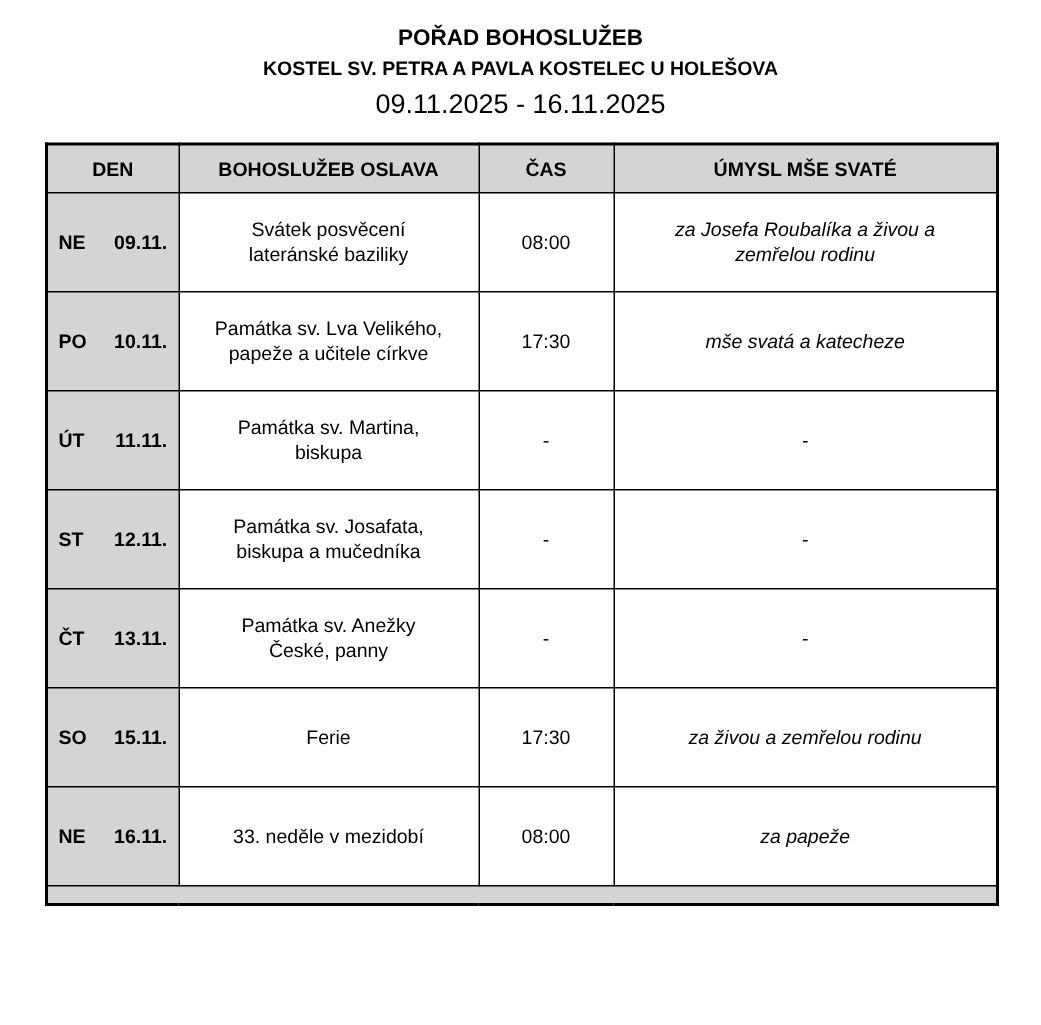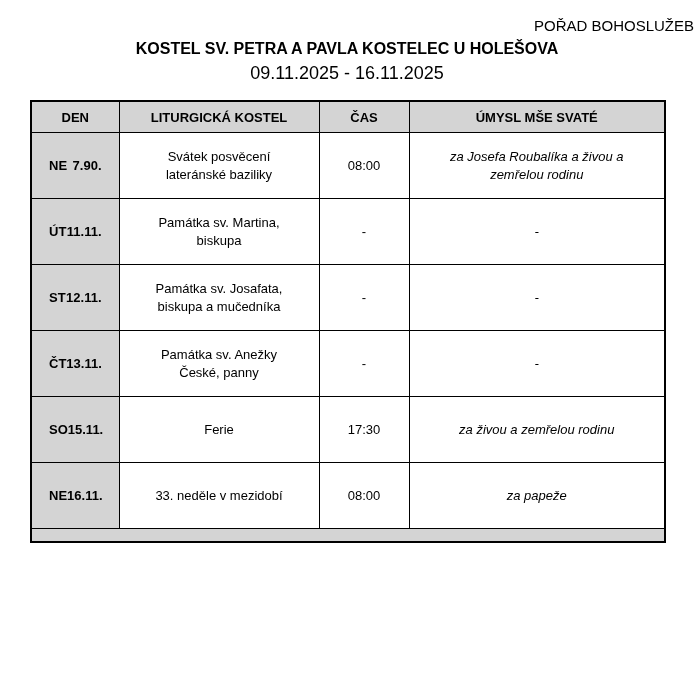--- a/index.html
+++ b/index.html
@@ -5,22 +5,22 @@
   * { margin: 0; padding: 0; box-sizing: border-box; }
   html, body {
     width: 694px; height: 683px;
     background: #ffffff;
     font-family: "Liberation Sans", sans-serif;
     color: #000000;
   }
   .page { width: 694px; height: 683px; overflow: hidden; }
 
   .title-block { text-align: center; padding-top: 15px; }
-  .title      { font-size: 15px; font-weight: normal; line-height: 1.45; text-align: right; }
-  .subtitle   { font-size: 16px; font-weight: bold; line-height: 1.45; }
+  .title      { font-size: 15px; font-weight: bold; line-height: 1.45; }
+  .subtitle   { font-size: 13px; font-weight: bold; line-height: 1.45; }
   .daterange  { font-size: 18px; line-height: 1.55; }
 
   table.schedule {
     margin: 12px 0 0 30px;
     width: 634px;
     border-collapse: collapse;
     table-layout: fixed;
     border: 2px solid #000;
   }
   table.schedule th, table.schedule td {
@@ -32,21 +32,21 @@
   thead th {
     background: #d4d4d4;
     font-weight: bold;
     height: 32px;
   }
   tbody tr.data-row td { height: 66px; }
 
   td.den {
     background: #d4d4d4;
     font-weight: bold;
-    padding: 0 17px;
+    padding: 0 7px;
   }
   td.den .den-inner {
     display: flex;
     justify-content: space-between;
     align-items: center;
   }
   td.feast { padding: 0 20px; line-height: 1.35; }
   td.time  { padding: 0 4px; }
   td.intention { padding: 0 36px; line-height: 1.35; font-style: italic; }
 
@@ -70,36 +70,47 @@
   <table class="schedule">
     <colgroup>
       <col style="width:88px">
       <col style="width:200px">
       <col style="width:90px">
       <col style="width:256px">
     </colgroup>
     <thead>
       <tr>
         <th>DEN</th>
-        <th>LITURGICKÁ KOSTEL</th>
+        <th>BOHOSLUŽEB OSLAVA</th>
         <th>ČAS</th>
         <th>ÚMYSL MŠE SVATÉ</th>
       </tr>
     </thead>
     <tbody>
       <tr class="data-row">
         <td class="den">
           <div class="den-inner">
             <span>NE</span>
-            <span>7.90.</span>
+            <span>09.11.</span>
           </div>
         </td>
         <td class="feast">Svátek posvěcení lateránské baziliky</td>
         <td class="time">08:00</td>
         <td class="intention">za Josefa Roubalíka a živou a zemřelou rodinu</td>
+      </tr>
+      <tr class="data-row">
+        <td class="den">
+          <div class="den-inner">
+            <span>PO</span>
+            <span>10.11.</span>
+          </div>
+        </td>
+        <td class="feast">Památka sv. Lva Velikého, papeže a učitele církve</td>
+        <td class="time">17:30</td>
+        <td class="intention">mše svatá a katecheze</td>
       </tr>
       <tr class="data-row">
         <td class="den">
           <div class="den-inner">
             <span>ÚT</span>
             <span>11.11.</span>
           </div>
         </td>
         <td class="feast">Památka sv. Martina, biskupa</td>
         <td class="time">-</td>

